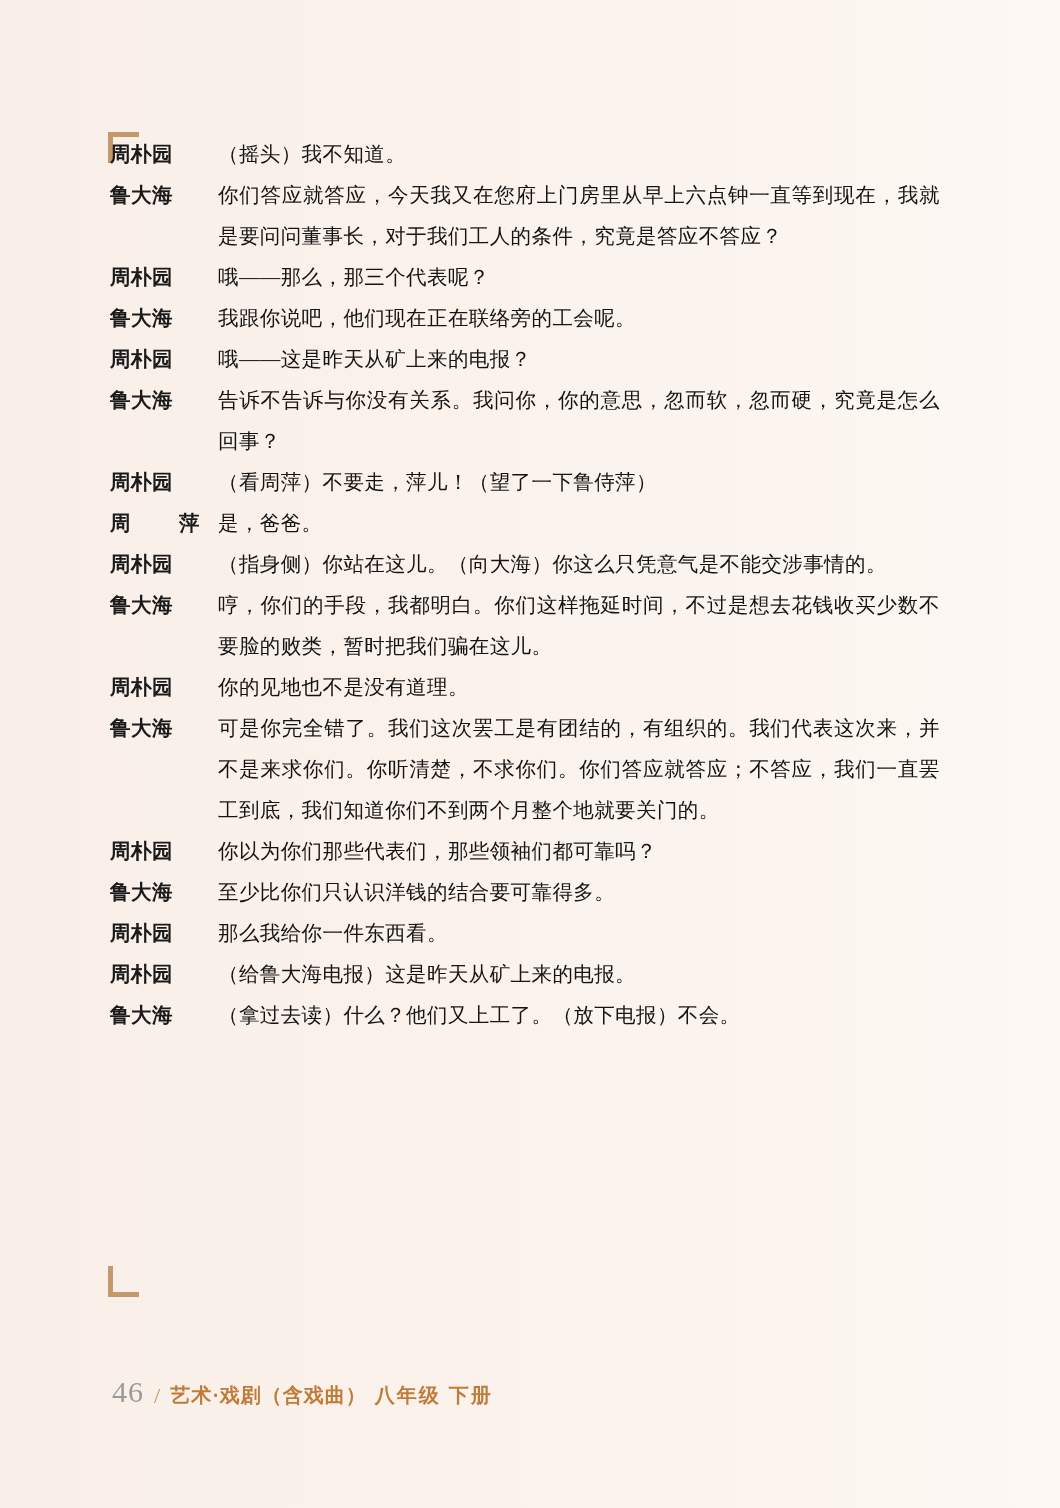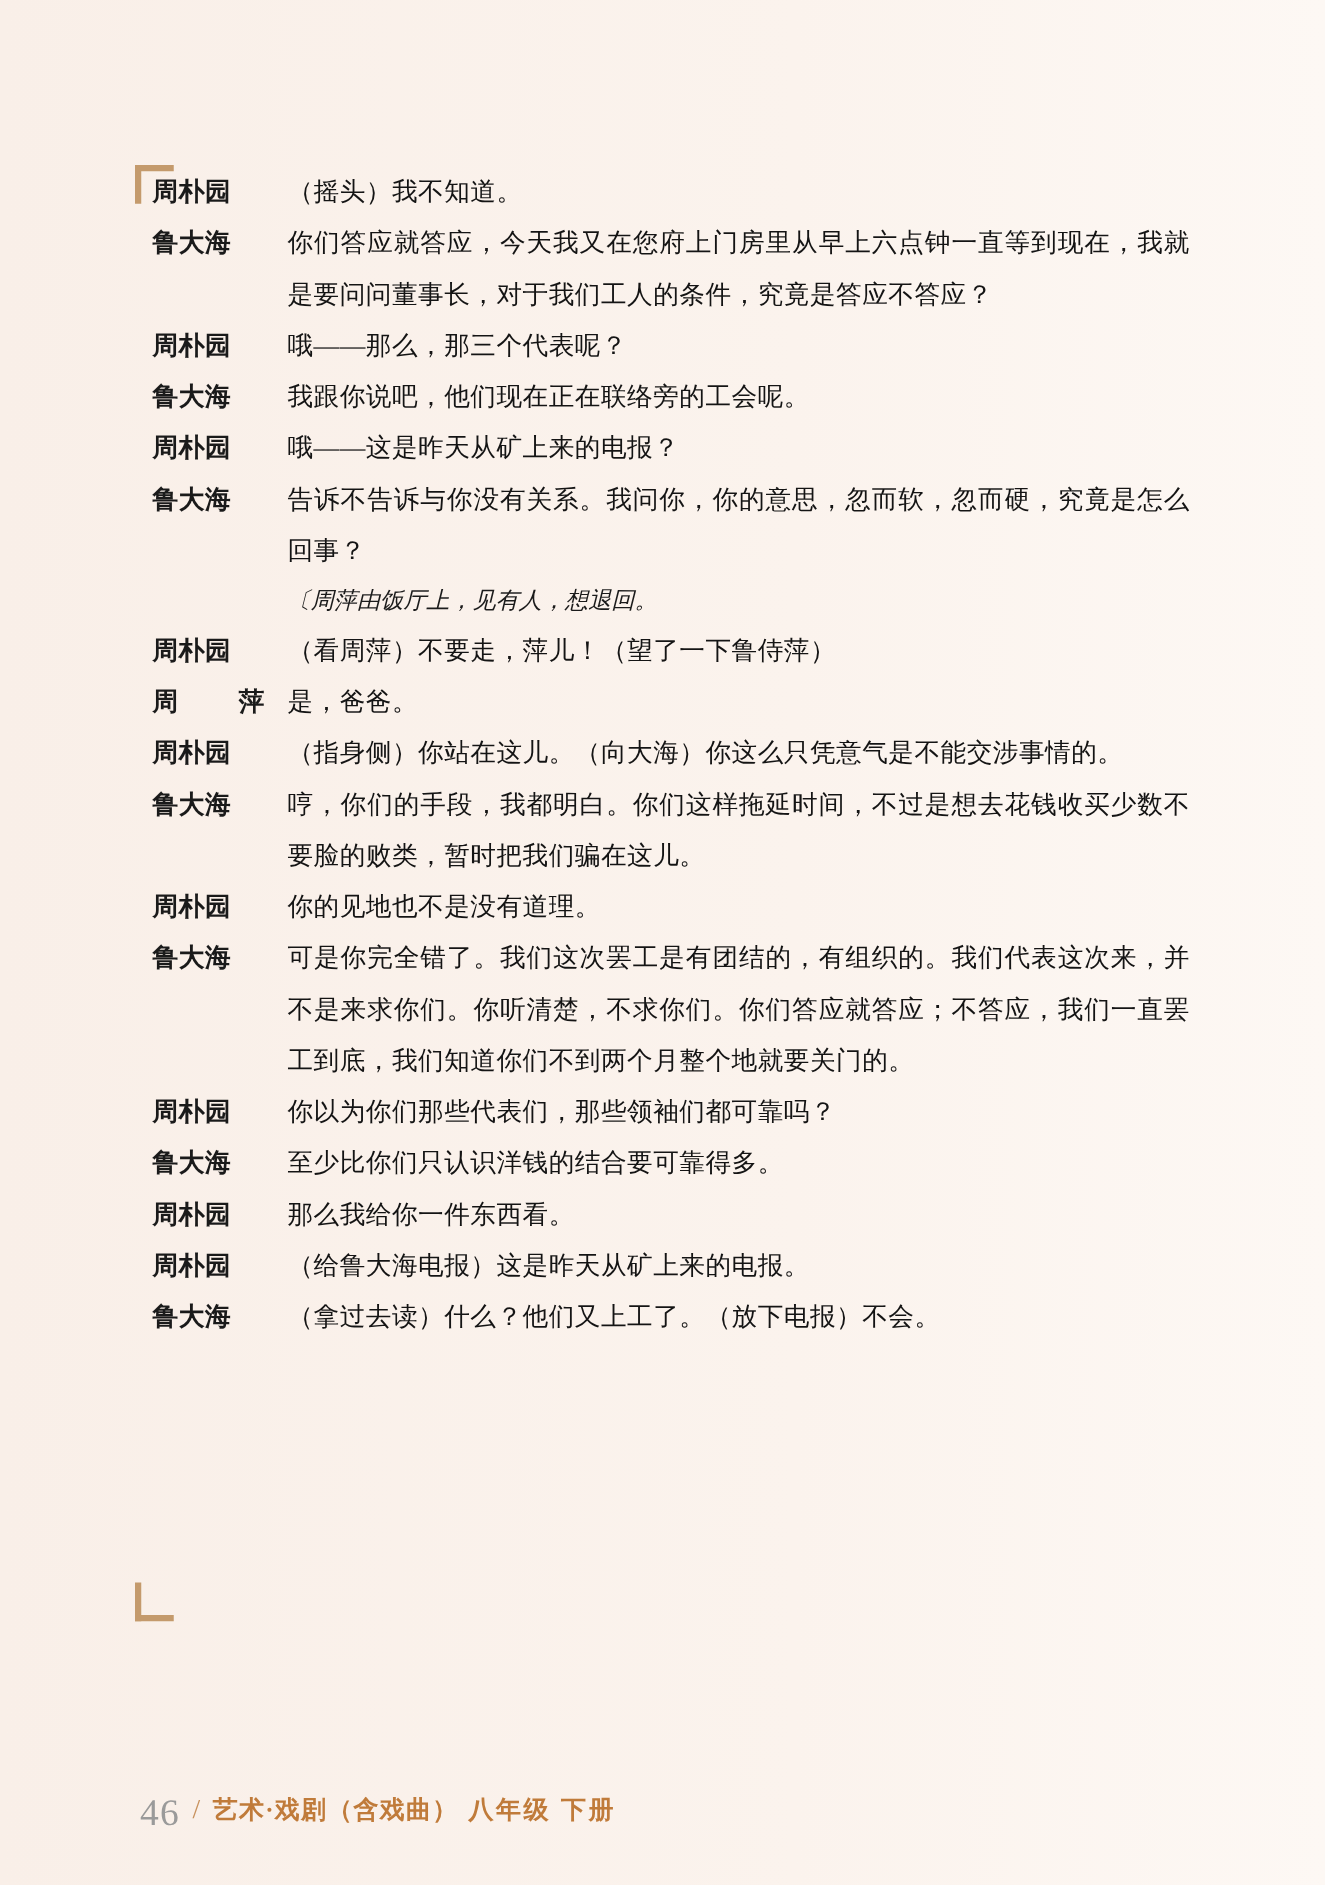--- a/index.html
+++ b/index.html
@@ -19,21 +19,20 @@
     left: 0; top: 0;
     width: 1060px;
     height: 1508px;
     background: linear-gradient(to right, #f9efe8 0%, #fbf3ed 60%, #fdf8f4 100%);
   }
   .content-frame {
     position: absolute;
     left: 110px;
     top: 134px;
     width: 830px;
-    margin-left: 12px;
   }
   
   .corner {
     position: absolute;
     width: 26px;
     height: 26px;
     border-color: #b9926a;
   }
   .corner.tl {
     left: 108px; top: 132px;
@@ -82,23 +81,23 @@
     line-height: 39px;
     color: #1b1b1b;
     font-style: italic;
     font-family: "Liberation Serif", "DejaVu Serif", serif;
     padding-left: 6px;
     text-align: justify;
   }
   .footer {
     position: absolute;
     left: 112px;
-    top: 1434px;
+    top: 1375px;
     display: flex;
-    align-items: flex-start;
+    align-items: flex-end;
     gap: 8px;
   }
   .folio {
     font-size: 30px;
     color: #9a9a9a;
     font-family: "Liberation Serif", "DejaVu Serif", serif;
     letter-spacing: 1px;
   }
   .folio-sep {
     font-size: 22px;
@@ -153,24 +152,20 @@
           <td class="speaker">鲁大海</td>
           <td class="line-text">我跟你说吧，他们现在正在联络旁的工会呢。</td>
         </tr>
         <tr class="row">
           <td class="speaker">周朴园</td>
           <td class="line-text">哦——这是昨天从矿上来的电报？</td>
         </tr>
         <tr class="row">
           <td class="speaker">鲁大海</td>
           <td class="line-text">告诉不告诉与你没有关系。我问你，你的意思，忽而软，忽而硬，究竟是怎么回事？</td>
-        </tr>
-        <tr class="row">
-          <td class="speaker"></td>
-          <td class="stage-dir">〔周萍由饭厅上，见有人，想退回。</td>
         </tr>
         <tr class="row">
           <td class="speaker">周朴园</td>
           <td class="line-text">（看周萍）不要走，萍儿！（望了一下鲁侍萍）</td>
         </tr>
         <tr class="row">
           <td class="speaker spaced">周　萍</td>
           <td class="line-text">是，爸爸。</td>
         </tr>
         <tr class="row">

